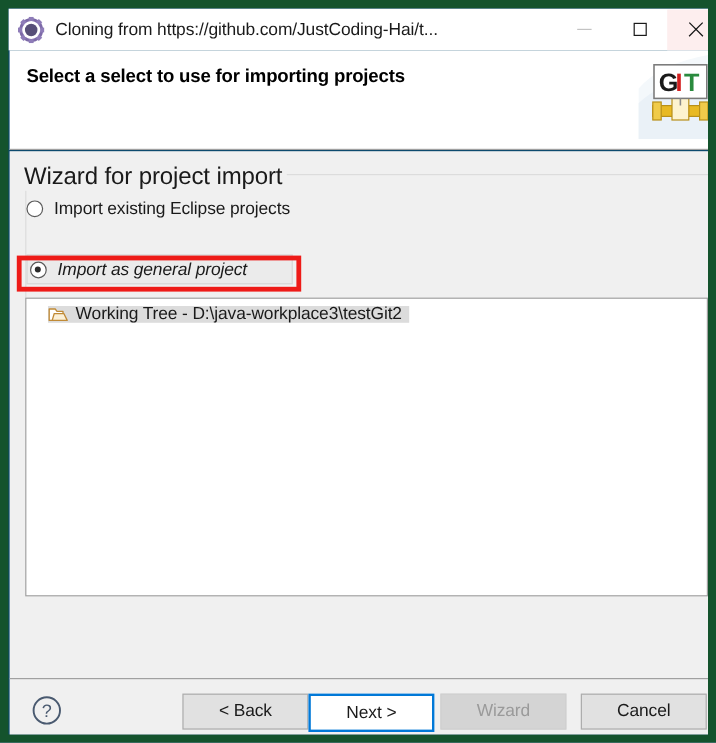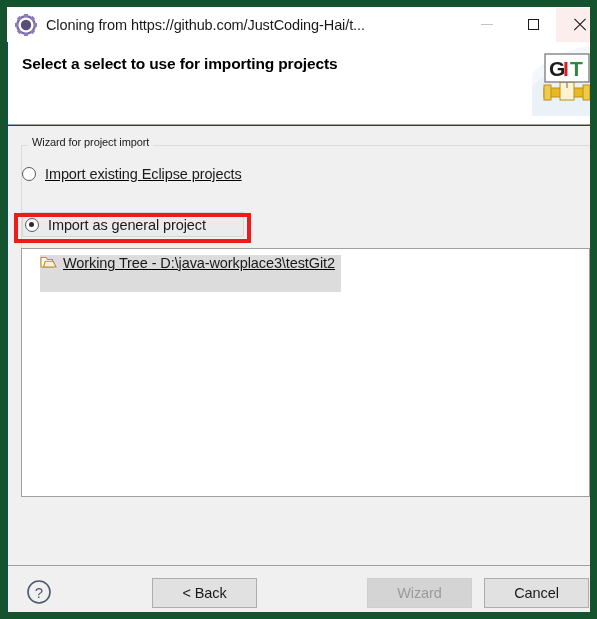--- a/index.html
+++ b/index.html
@@ -134,24 +134,24 @@
   #groupbox {
     position: absolute;
     left: 13px; top: 19px;
     width: 572px;
     height: 104px;
     border: 1px solid #dcdcdc;
     box-sizing: border-box;
   }
   #groupbox-title {
     position: absolute;
-    left: 20px; top: 10px;
+    left: 8px; top: 10px;
     padding: 0 4px;
     background: #f0f0f0;
-    font-size: 11px;
+    font-size: 20px;
     color: #1a1a1a;
     letter-spacing: -0.1px;
   }
 
   .radio-row {
     position: absolute;
     left: 14px;
     display: flex;
     align-items: center;
     height: 24px;
@@ -175,31 +175,32 @@
     border-radius: 50%;
     background: #2b2b2b;
   }
   .radio-row .rl {
     margin-left: 9px;
     font-size: 14.5px;
     color: #1a1a1a;
     white-space: nowrap;
     letter-spacing: -0.1px;
   }
-  #radio-0 { top: 36px; text-decoration: underline; }
+  #radio-0 { top: 36px; }
   #radio-1 { top: 61px; }
   #radio-2 {
     top: 86px;
     left: 14px;
     width: 222px;
     background: #ebebeb;
     border: 1px solid #d6d6d6;
     box-sizing: border-box;
     height: 25px;
     padding-left: 2px;
+    font-style: italic;
   }
 
   
   #red-highlight {
     position: absolute;
     left: 6px; top: 87px;
     width: 237px;
     height: 30px;
     border: 4px solid #ee1b18;
     box-sizing: border-box;
@@ -212,26 +213,25 @@
     left: 13px; top: 122px;
     width: 569px;
     height: 249px;
     background: #ffffff;
     border: 1px solid #a0a0a0;
     box-sizing: border-box;
   }
   #tree-item {
     position: absolute;
     left: 18px; top: 6px;
-    height: 37px;
-    display: flex;
-    align-items: flex-start;
+    height: 14px;
+    display: flex;
+    align-items: center;
     background: #dcdcdc;
     padding-right: 6px;
-    text-decoration: underline;
   }
   #folder-icon {
     width: 17px;
     height: 14px;
     flex: 0 0 auto;
     margin-right: 6px;
   }
   #tree-item-label {
     font-size: 14.5px;
     color: #1a1a1a;
@@ -374,17 +374,18 @@
   </div>
 
   <div id="footer">
 
     <svg id="help-icon" viewBox="0 0 26 26">
       <circle cx="13" cy="13" r="11" fill="none" stroke="#4a5a70" stroke-width="1.6"></circle>
       <text x="13" y="18.5" text-anchor="middle" font-family="Liberation Sans, sans-serif" font-size="15" fill="#4a5a70">?</text>
     </svg>
 
     <button class="btn" id="btn-back">&lt; Back</button>
+    <button class="btn" id="btn-next">Next &gt;</button>
     <button class="btn" id="btn-finish" disabled="">Wizard</button>
     <button class="btn" id="btn-cancel">Cancel</button>
   </div>
 
 </div>
 
 </body></html>

